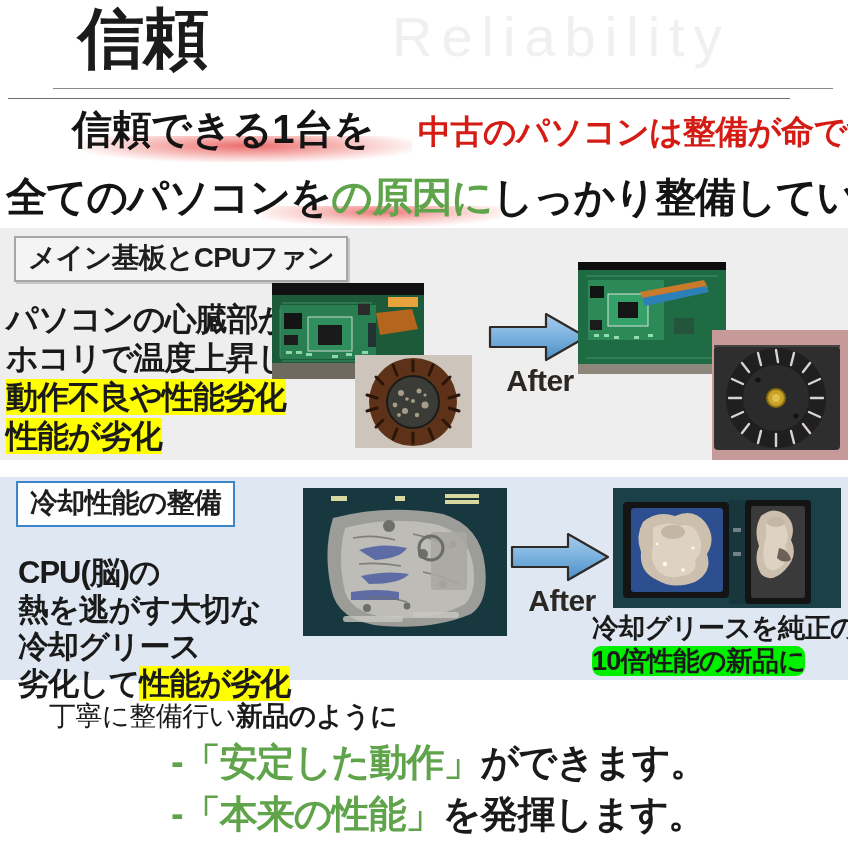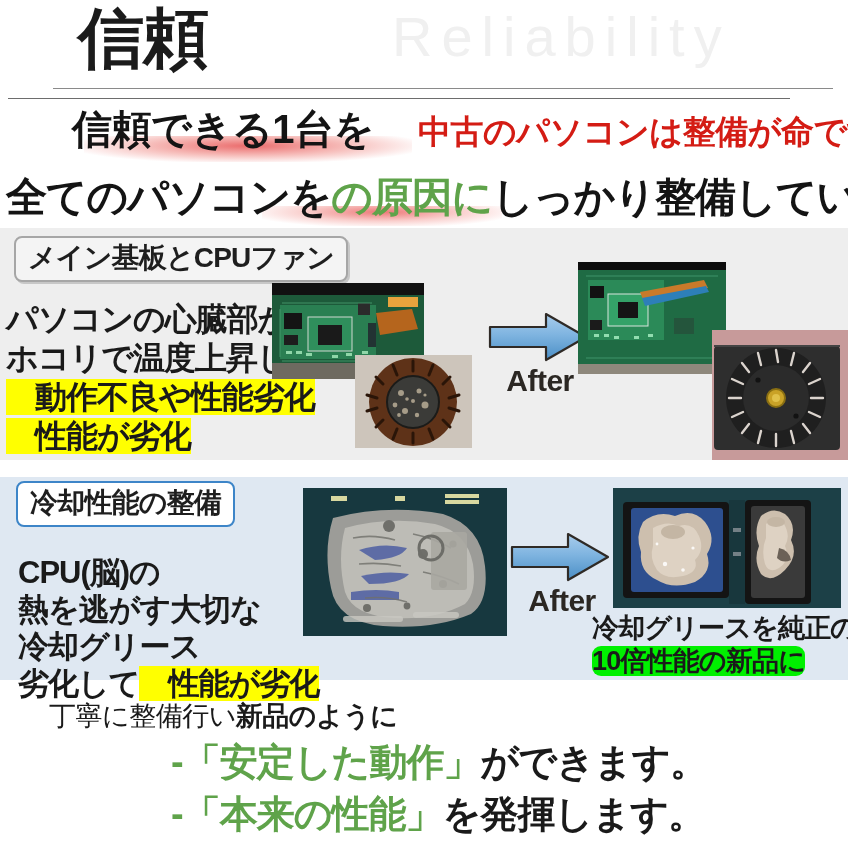--- a/index.html
+++ b/index.html
@@ -126,21 +126,20 @@
   #band-2 { top: 477px;  height: 203px; background: #dfe8f2; }
 
   
   .chip {
     position: absolute;
     display: inline-block;
     font-weight: bold;
     white-space: nowrap;
     background: #f4f4f4;
     box-sizing: border-box;
-    border-radius: 8px;
   }
   #chip-1 {
     left: 14px; top: 236px;
     padding: 2px 12px 4px 12px;
     font-size: 28px;
     line-height: 36px;
     letter-spacing: -0.8px;
     color: #1e1e1e;
     border: 2px solid #a6a6a6;
     box-shadow: 2px 2px 0 rgba(150,150,150,0.45);
@@ -157,21 +156,21 @@
   }
 
   
   .copy {
     position: absolute;
     white-space: nowrap;
     font-weight: bold;
     letter-spacing: -1px;
   }
   .copy .ln { display: block; }
-  .copy .hl-y { background: #ffff00; padding-left: 29px; }
+  .copy .hl-y { background: #ffff00; }
   .copy .hl-g { background: #00f000; border-radius: 9px; }
 
   #copy-1 {
     left: 6px; top: 300px;
     font-size: 32px;
     line-height: 39px;
     color: #1a1a1a;
   }
   #copy-1 .pinkglow {
     position: absolute;

